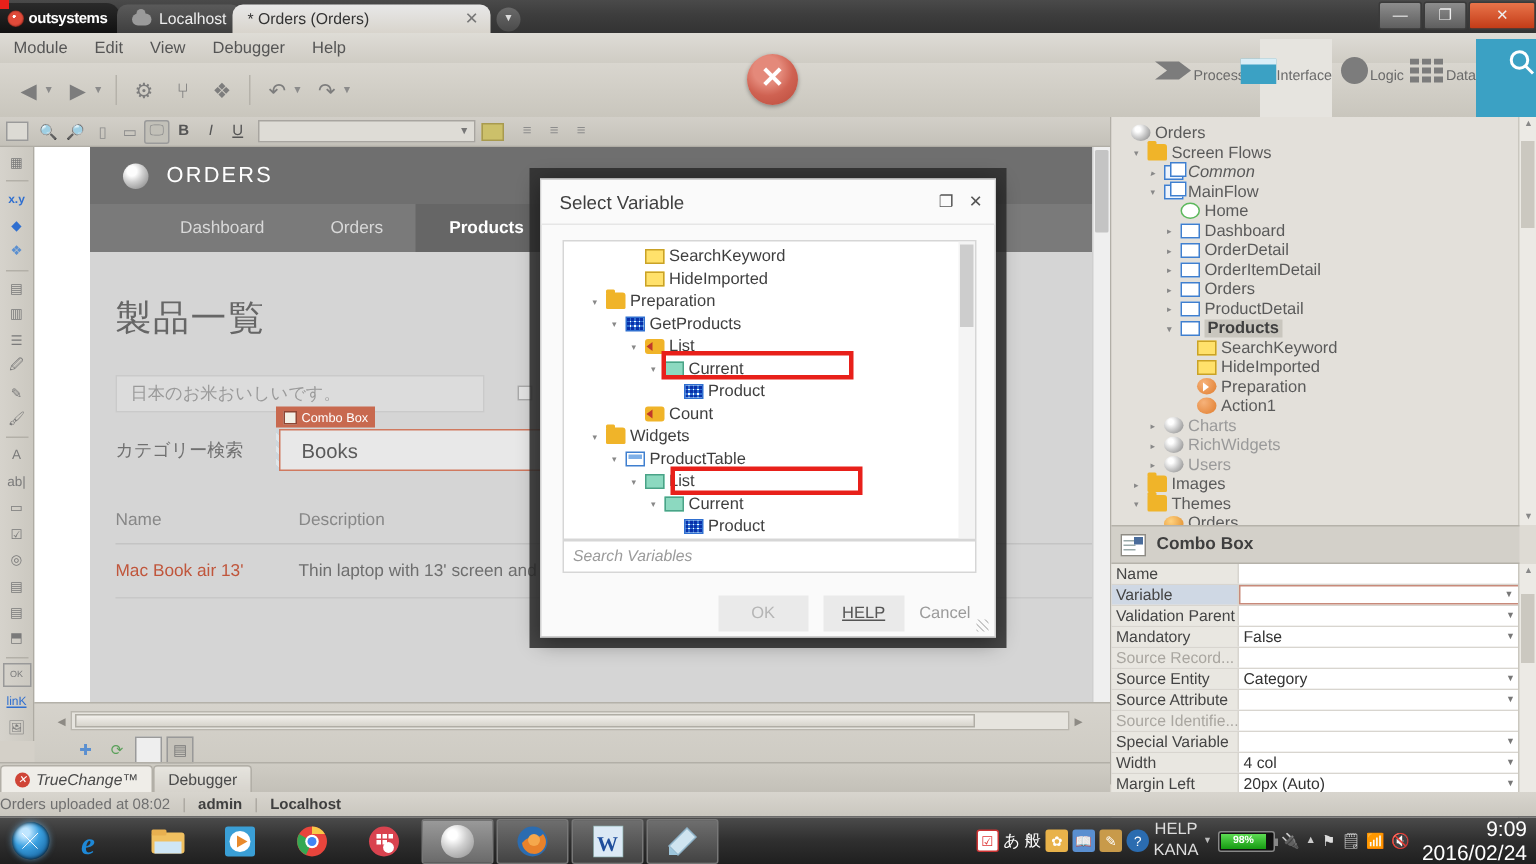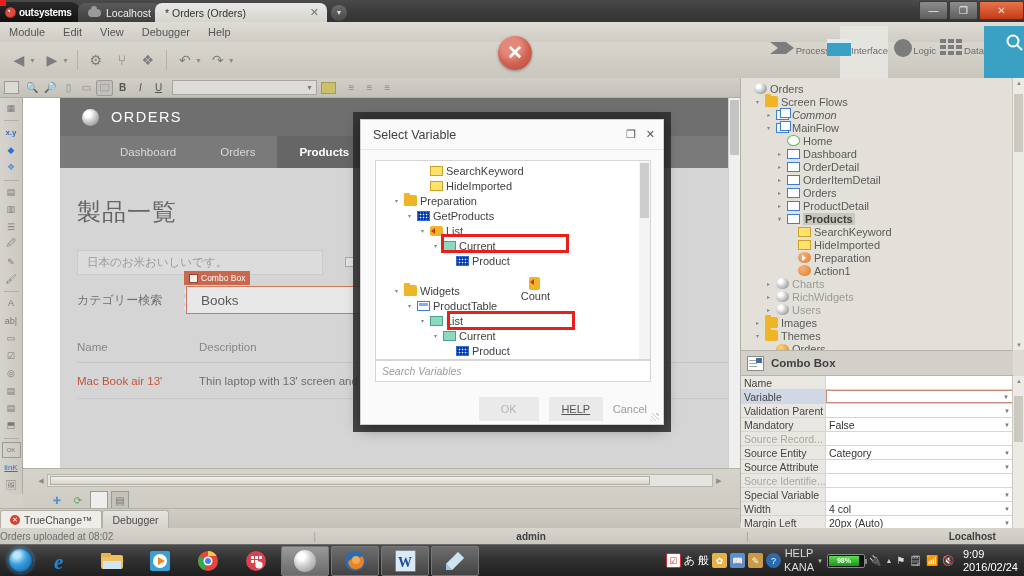--- a/index.html
+++ b/index.html
@@ -213,27 +213,27 @@
   .pval.focus { border:1px solid #c88a7a; }
   .prop-scroll { position:absolute; right:0; top:298px; width:12px; height:224px; background:#eceae5; border-left:1px solid #cac7bf;}
   .prop-scroll .tb { position:absolute; left:1px; top:20px; width:9px; height:46px; background:#cbc8c0;}
 
   
   .btabs { position:absolute; left:0; top:508px; width:740px; height:20px;
      background:linear-gradient(180deg,#cfccc4,#c3c0b8); border-top:1px solid #b2afa7; display:flex; align-items:flex-end;}
   .btab { height:18px; padding:0 9px; display:flex; align-items:center; gap:4px; font-size:10.5px;
      background:linear-gradient(180deg,#e6e4de,#d6d3cc); border:1px solid #b2afa7; border-bottom:none;
      border-top-left-radius:3px; border-top-right-radius:3px; color:#4a4a4a;}
-  .btab.sel { background:#efedE8;}
+  .btab.sel { background:#efedE8;font-style:italic;}
   .err-ico { width:10px;height:10px;border-radius:50%;background:#cf4436;color:#fff;font-size:7px;
      display:flex;align-items:center;justify-content:center;}
 
   .statusbar { position:absolute; left:0; top:528px; width:1024px; height:16px;
      background:linear-gradient(180deg,#d8d5ce,#cac7bf); display:flex; align-items:center;
-     justify-content:space-between; gap:20px; padding-right:28px; font-size:10px; color:#6f6f6f;}
+     justify-content:flex-start; gap:8px; padding-right:28px; font-size:10px; color:#6f6f6f;}
   .statusbar b { color:#3f3f3f;}
   .statusbar .sep { color:#a6a39c;}
 
   
   .taskbar { position:absolute; left:0; top:544px; width:1024px; height:32px;
      background:linear-gradient(180deg,#4b4b4b 0%, #2f2f2f 50%, #1f1f1f 100%);
      display:flex; align-items:center; border-top:1px solid #6a6a6a;}
   .start { width:40px;height:30px; display:flex;align-items:center;justify-content:center;}
   .start-orb { width:25px;height:25px;border-radius:50%;
      background:radial-gradient(circle at 35% 28%,#bfe6ff 0 12%,#3aa0e0 40%,#0b4f8a 100%);
@@ -251,21 +251,21 @@
   .tray { margin-left:auto; display:flex; align-items:center; gap:4px; padding-right:6px;}
   .tray span { font-size:11px; color:#ddd;}
   .ime { display:flex; align-items:center; gap:3px;}
   .ime .b { width:15px;height:15px;border-radius:2px; display:flex;align-items:center;justify-content:center;
      font-size:9px; color:#fff;}
   .batt { width:38px;height:14px; background:#111; border:1px solid #888; border-radius:2px;
      display:flex;align-items:center; padding:1px; position:relative;}
   .batt .fill { width:30px;height:10px;background:linear-gradient(180deg,#5ddb53,#159a11);
      display:flex;align-items:center;justify-content:center; font-size:7px; color:#fff; font-weight:bold;}
   .batt:after { content:""; position:absolute; right:-3px; top:4px; width:2px;height:5px; background:#888;}
-  .clock { text-align:left; line-height:1.1; color:#fff; font-size:11px; padding-left:4px;}
+  .clock { text-align:right; line-height:1.1; color:#fff; font-size:14px; padding-left:4px;}
 
   
   .modal-shadow { position:absolute; left:353px; top:112px; width:318px; height:320px;
      background:rgba(45,45,45,.85); }
   .modal { position:absolute; left:360px; top:119px; width:304px; height:306px;
      background:#fafafa; border:1px solid #cfcfcf; box-shadow:0 3px 14px rgba(0,0,0,.45);}
   .m-title { height:30px; display:flex; align-items:center; padding:0 8px 0 12px; background:#fafafa;
      font-size:12.5px; color:#3f3f3f; border-bottom:1px solid #e6e6e6;}
   .m-btns { margin-left:auto; display:flex; gap:10px; color:#555; font-size:11px;}
   .m-tree { position:absolute; left:14px; top:40px; width:276px; height:200px;
@@ -872,21 +872,21 @@
         <div class="trow" style="height: 15px; font-size: 11px; color: rgb(63, 63, 63); padding-left: 58px;">
           <span class="arw">▾</span>
           <span class="ic rec"></span>
           <span>Current</span>
         </div>
         <div class="trow" style="height: 15px; font-size: 11px; color: rgb(63, 63, 63); padding-left: 71px;">
           <span class="arw"></span>
           <span class="ic grid"></span>
           <span>Product</span>
         </div>
-        <div class="trow" style="height: 15px; font-size: 11px; color: rgb(63, 63, 63); padding-left: 45px; flex-direction: column;">
+        <div class="trow" style="height: 15px; font-size: 11px; color: rgb(63, 63, 63); padding-left: 45px;">
           <span class="arw"></span>
           <span class="ic arrowl"></span>
           <span>Count</span>
         </div>
         <div class="trow" style="height: 15px; font-size: 11px; color: rgb(63, 63, 63); padding-left: 19px;">
           <span class="arw">▾</span>
           <span class="ic folder"></span>
           <span>Widgets</span>
         </div>
         <div class="trow" style="height: 15px; font-size: 11px; color: rgb(63, 63, 63); padding-left: 32px;">

